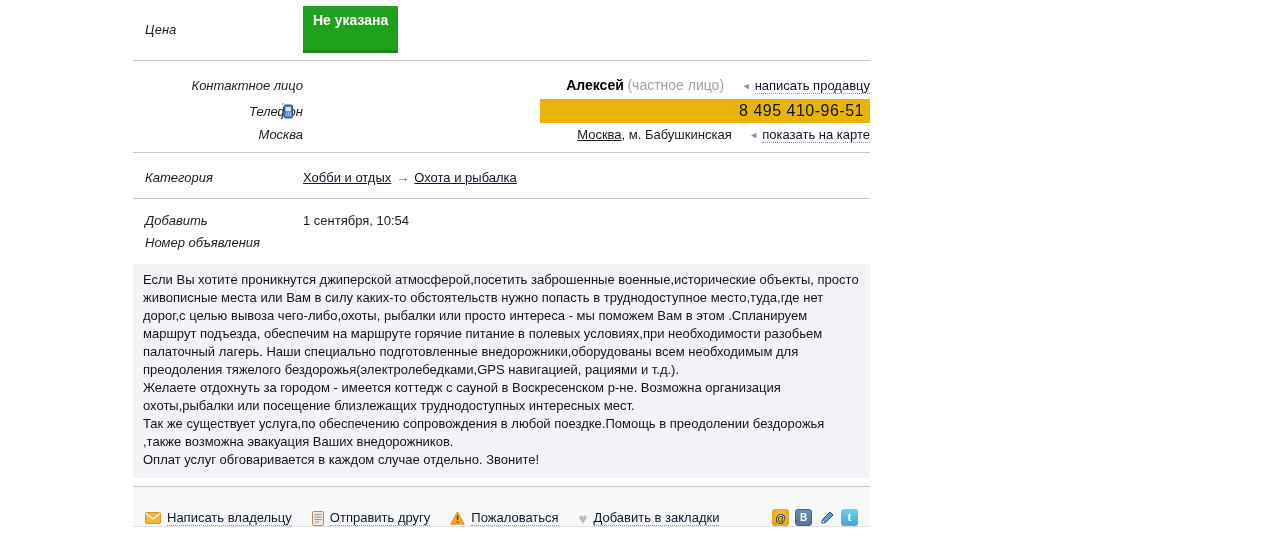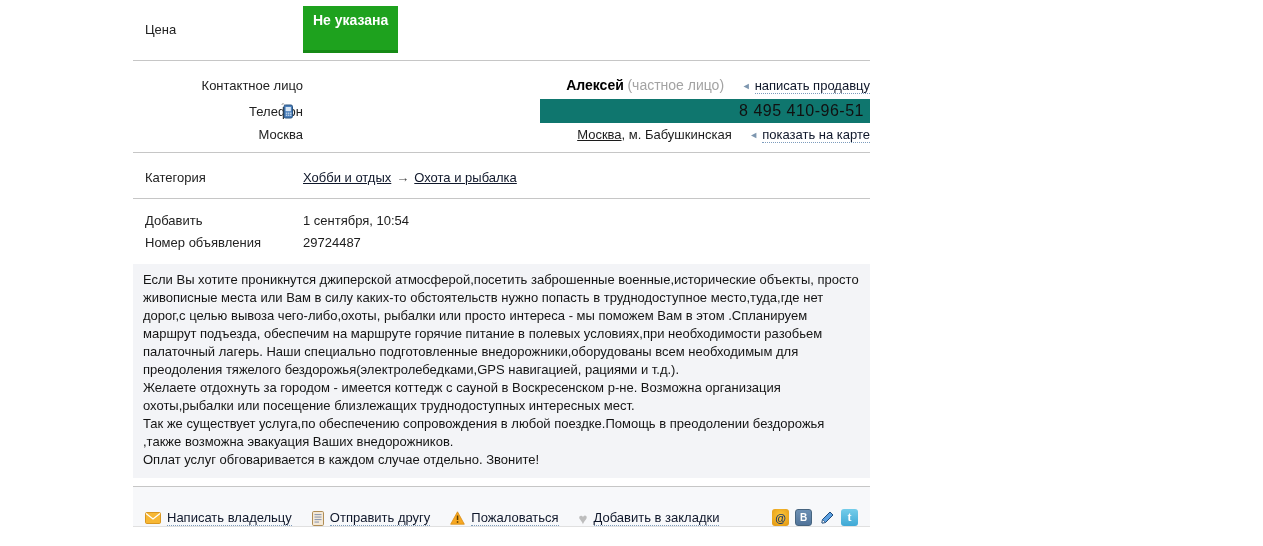--- a/index.html
+++ b/index.html
@@ -8,21 +8,21 @@
     width: 1263px; height: 546px;
     background: #ffffff;
     font-family: "Liberation Sans", sans-serif;
     font-size: 13px; color: #1c1c1c;
     overflow: hidden;
   }
   .page { position: relative; margin-left: 133px; width: 737px; }
 
   
   .row { display: flex; align-items: baseline; line-height: 23px; }
-  .label { width: 170px; flex-shrink: 0; padding-left: 12px; color: #222; font-size: 13px; }
+  .label { width: 170px; flex-shrink: 0; padding-left: 12px; color: #222; font-size: 13px; font-style: italic; }
   .value { flex: 1; }
 
   .sec-divider { border-bottom: 1px solid #c6c6c6; }
 
   
   .sec-price { padding: 6px 0 7px; }
   .sec-price .row { align-items: center; }
   .price-badge {
     display: inline-block;
     background: #1ea21e;
@@ -34,21 +34,21 @@
   
   .sec-contact { padding: 13px 0 4px; text-align: right; }
   .name { font-weight: bold; font-size: 14px; color: #000; }
   .person-type { color: #a3a3a3; font-size: 14px; }
   a, .pseudo-link { color: #0f172a; text-decoration: none; cursor: pointer; }
   .pseudo-link { border-bottom: 1px dotted #7d9cbd; }
   .real-link { text-decoration: underline; }
   .arrow-marker { color: #7d96af; font-size: 9px; margin-right: 4px; position: relative; top: -1px; }
   .link-gap { margin-left: 14px; white-space: nowrap; }
   .phone-row .value { position: relative; }
-  .phone-wrap { display: inline-block; background: #0f766e; padding: 0 6px 0 2px; min-width: 330px; }
+  .phone-wrap { display: inline-block; background: #eab308; padding: 0 6px 0 2px; min-width: 330px; }
   .phone-number { font-size: 16px; color: #111; letter-spacing: 0.5px; }
   .phone-icon-holder { position: absolute; left: -22px; top: 3px; }
   .city-link { color: #1c1c1c; text-decoration: underline; }
 
   
   .sec-category { padding: 13px 0 9px; }
   .cat-arrow { color: #444; margin: 0 5px; }
 
   
   .sec-meta { padding: 11px 0 0; }
@@ -153,21 +153,20 @@
     </div>
   </div>
 
   <div class="sec-meta">
     <div class="row">
       <div class="label">Добавить</div>
       <div class="value">1 сентября, 10:54</div>
     </div>
     <div class="row">
       <div class="label">Номер объявления</div>
-      <div class="value">29724487</div>
     </div>
   </div>
 
   <div class="desc">
     <p>Если Вы хотите проникнутся джиперской атмосферой,посетить заброшенные военные,исторические объекты, просто живописные места или Вам в силу каких-то обстоятельств нужно попасть в труднодоступное место,туда,где нет дорог,с целью вывоза чего-либо,охоты, рыбалки или просто интереса - мы поможем Вам в этом .Спланируем маршрут подъезда, обеспечим на маршруте горячие питание в полевых условиях,при необходимости разобьем палаточный лагерь. Наши специально подготовленные внедорожники,оборудованы всем необходимым для преодоления тяжелого бездорожья(электролебедками,GPS навигацией, рациями и т.д.).</p>
     <p>Желаете отдохнуть за городом - имеется коттедж с сауной в Воскресенском р-не. Возможна организация охоты,рыбалки или посещение близлежащих труднодоступных интересных мест.</p>
     <p>Так же существует услуга,по обеспечению сопровождения в любой поездке.Помощь в преодолении бездорожья ,также возможна эвакуация Ваших внедорожников.</p>
     <p>Оплат услуг обговаривается в каждом случае отдельно. Звоните!</p>
   </div>
 

